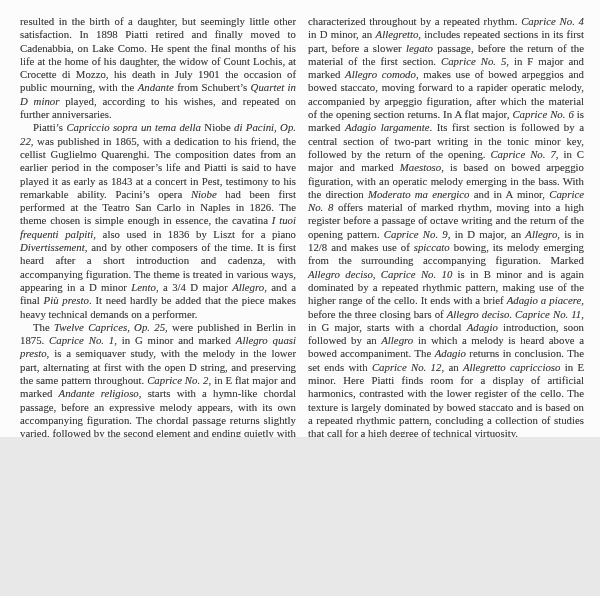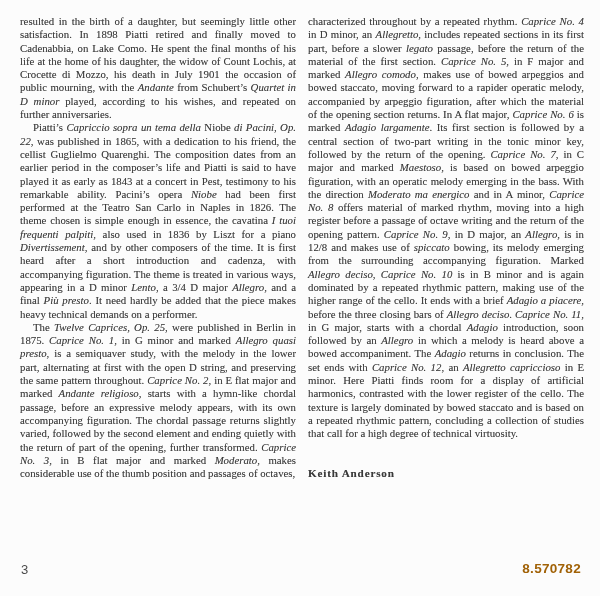--- a/index.html
+++ b/index.html
@@ -3,21 +3,21 @@
 <meta charset="utf-8">
 <style>
   html, body {
     margin: 0;
     padding: 0;
     background: #e8e8e8;
   }
   .page {
     position: relative;
     width: 600px;
-    height: 596px;
+    height: 437px;
     margin: 0 auto;
     background: #fcfcfc;
     overflow: hidden;
     font-family: "Liberation Serif", "DejaVu Serif", serif;
     color: #3c3c3c;
   }
   .columns {
     position: absolute;
     top: 15px;
     left: 20px;

